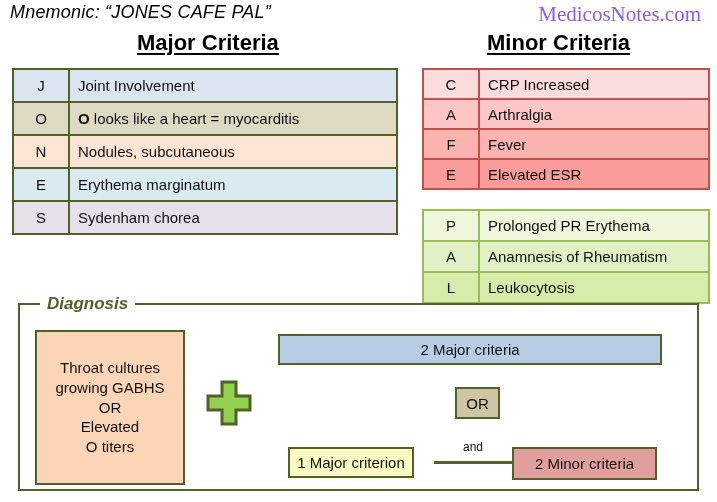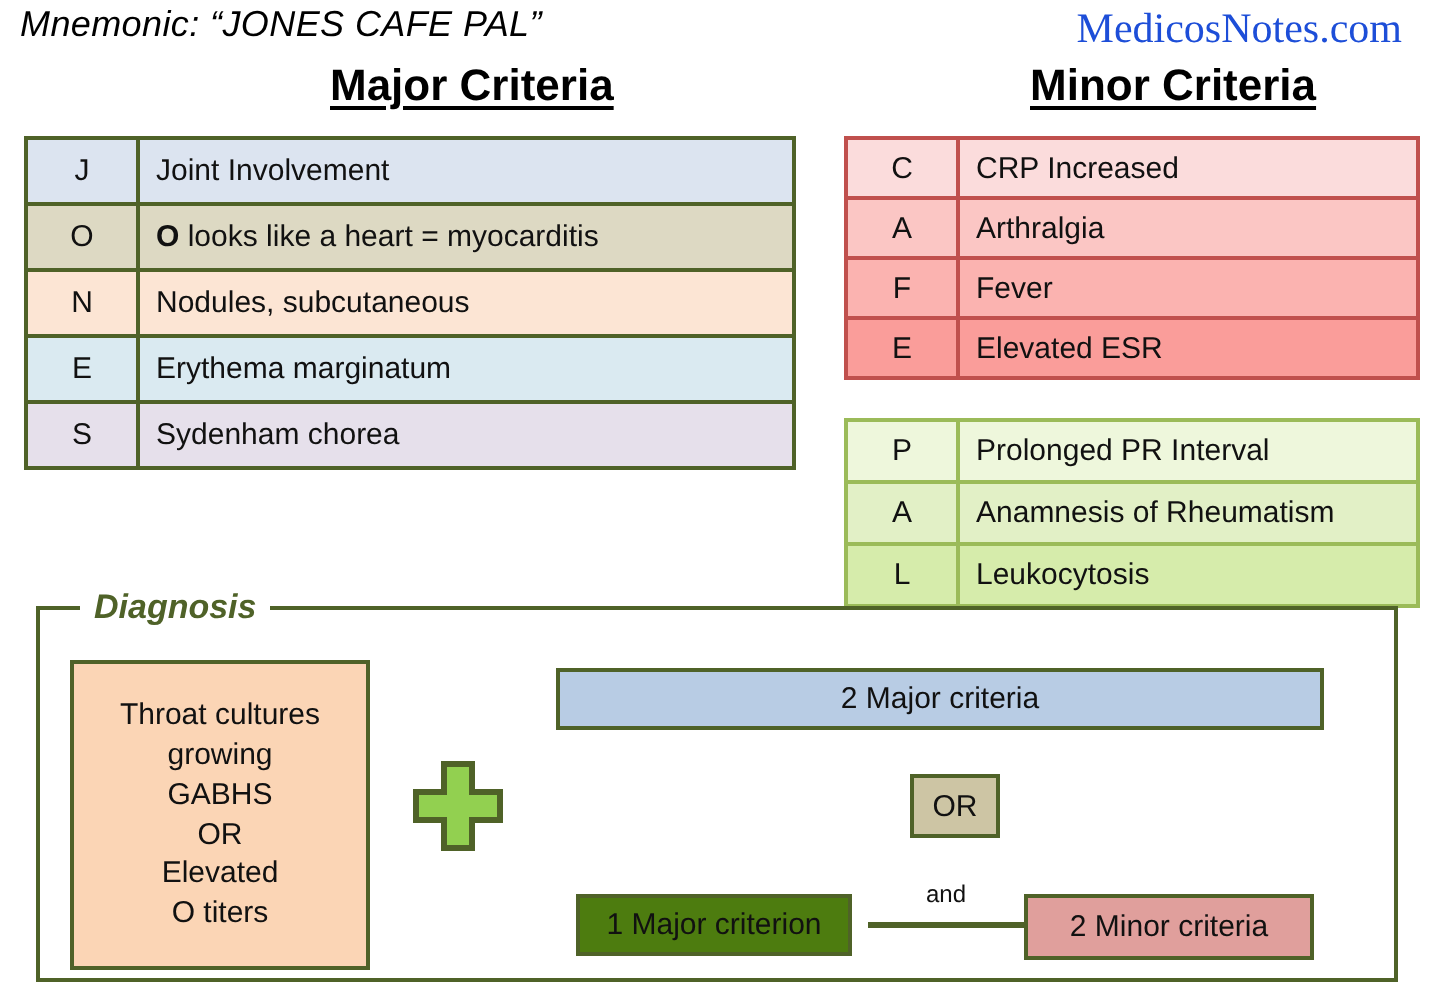--- a/index.html
+++ b/index.html
@@ -26,32 +26,31 @@
     letter-spacing: 0.2px;
     color: #000000;
     white-space: nowrap;
   }
   #watermark {
     position: absolute;
     right: 16px;
     top: 2px;
     font-family: "Liberation Serif", serif;
     font-size: 21px;
-    color: #1d4ed8;
+    color: #8b5cf6;
     white-space: nowrap;
   }
   .section-title {
     position: absolute;
     font-size: 22px;
     font-weight: bold;
     color: #000000;
     text-decoration: underline;
     text-underline-offset: 3px;
     white-space: nowrap;
-    margin-left: 28px;
   }
   #major-title { left: 137px; top: 30px; }
   #minor-title { left: 487px; top: 30px; }
 
   
   .crit-table {
     position: absolute;
     border-collapse: collapse;
     table-layout: fixed;
   }
@@ -126,43 +125,43 @@
     color: #111111;
   }
 
   #throat-culture-box {
     left: 35px;
     top: 330px;
     width: 150px;
     height: 155px;
     background: #fbd5b5;
     line-height: 1.32;
-    padding: 2px 20px;
+    padding: 2px 10px;
   }
 
   #two-major-box {
     left: 278px;
     top: 334px;
     width: 384px;
     height: 31px;
     background: #b8cce4;
   }
   #or-box {
     left: 455px;
     top: 387px;
     width: 45px;
     height: 32px;
     background: #cdc5a4;
   }
   #one-major-box {
     left: 288px;
     top: 447px;
-    width: 138px;
+    width: 126px;
     height: 31px;
-    background: #4d7c0f;
+    background: #fef9c3;
   }
   #two-minor-box {
     left: 512px;
     top: 447px;
     width: 145px;
     height: 33px;
     background: #e09f9c;
   }
 
   
@@ -245,21 +244,21 @@
       <td class="letter">E</td>
       <td class="desc">Elevated ESR</td>
     </tr>
   </tbody>
 </table>
 
 <table class="crit-table" id="minor-table-pal">
   <tbody>
     <tr class="row-p">
       <td class="letter">P</td>
-      <td class="desc">Prolonged PR Interval</td>
+      <td class="desc">Prolonged PR Erythema</td>
     </tr>
     <tr class="row-a">
       <td class="letter">A</td>
       <td class="desc">Anamnesis of Rheumatism</td>
     </tr>
     <tr class="row-l">
       <td class="letter">L</td>
       <td class="desc">Leukocytosis</td>
     </tr>
   </tbody>

